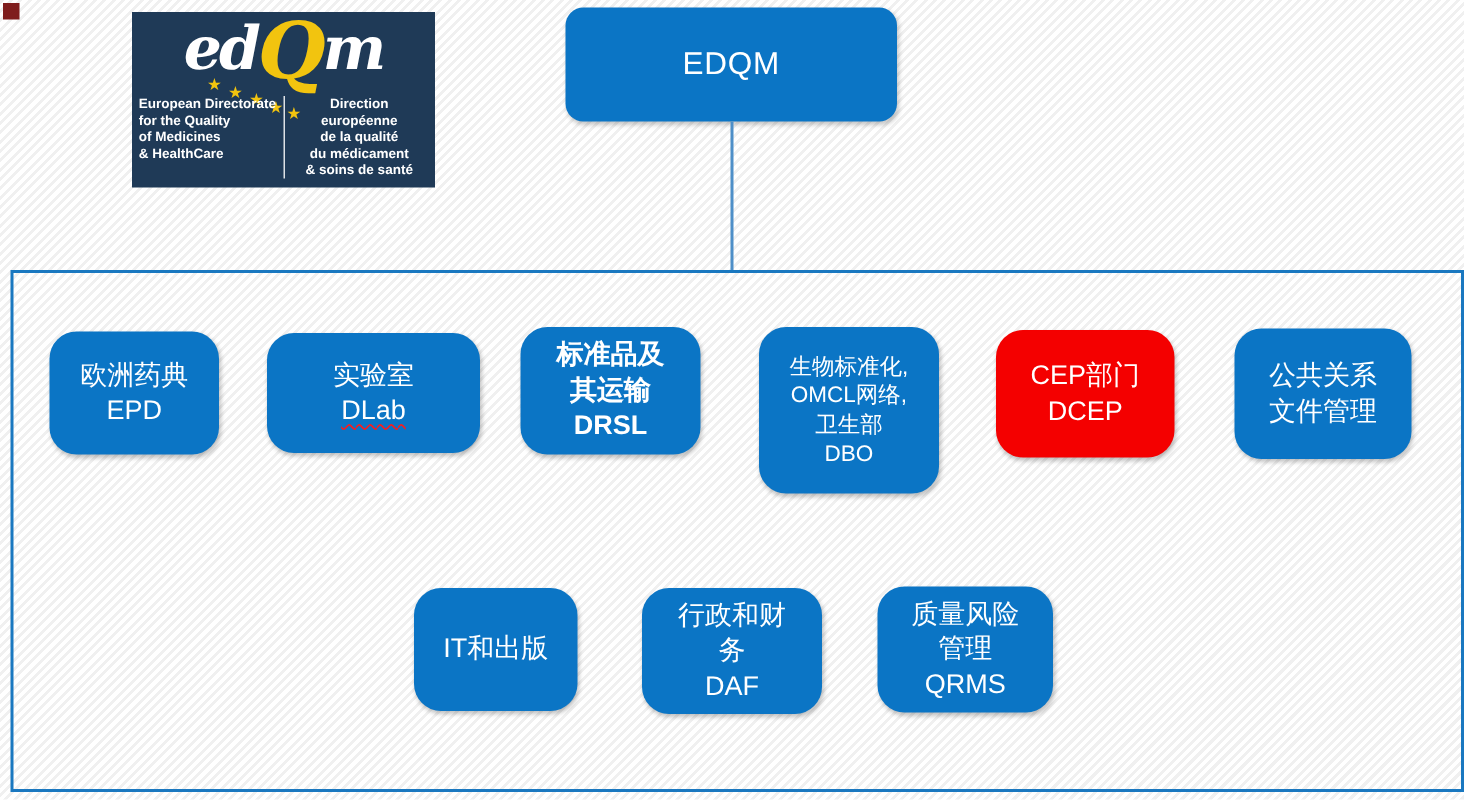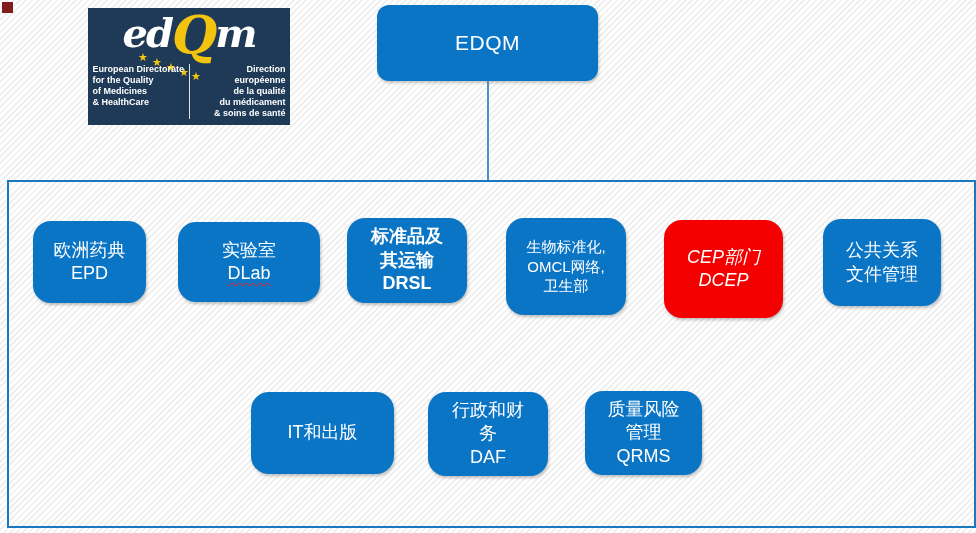--- a/index.html
+++ b/index.html
@@ -16,21 +16,21 @@
   .logo{position:absolute;left:88px;top:8px;width:202px;height:117px;background:#1f3a57;overflow:hidden;}
   .logo-script{position:absolute;left:0;top:-4px;width:100%;text-align:center;
     font-family:"DejaVu Serif","Liberation Serif",serif;font-style:italic;font-weight:bold;color:#ffffff;}
   .logo-script .s-ed{font-size:40px;letter-spacing:-2px;}
   .logo-script .s-q{font-size:52px;color:#f2c40f;letter-spacing:-2px;vertical-align:-6px;}
   .logo-script .s-m{font-size:40px;letter-spacing:-2px;}
   .logo-star{position:absolute;color:#f2c40f;font-size:11px;line-height:11px;}
   .logo-text{position:absolute;left:0;bottom:6px;width:100%;display:flex;justify-content:center;
     color:#ffffff;font-size:9px;font-weight:bold;line-height:11px;}
   .logo-col-en{width:92px;text-align:left;padding-right:4px;}
-  .logo-col-fr{width:92px;text-align:right;padding-left:4px;border-left:1px solid rgba(255,255,255,0.85);}
+  .logo-col-fr{width:92px;text-align:center;padding-left:4px;border-left:1px solid rgba(255,255,255,0.85);}
 
   
   .root-node{position:absolute;left:377px;top:5px;width:221px;height:76px;background:#0b75c5;
     border-radius:12px;display:flex;align-items:center;justify-content:center;
     color:#ffffff;font-size:21px;letter-spacing:0.5px;box-shadow:1px 2px 3px rgba(40,40,40,0.25);}
   .connector{position:absolute;left:487px;top:81px;width:2px;height:99px;background:#4e8fc8;}
   .container-frame{position:absolute;left:7px;top:180px;width:965px;height:344px;
     border:2px solid #1a78c0;background:transparent;}
 
   .node{position:absolute;background:#0b75c5;border-radius:18px;color:#ffffff;
@@ -88,41 +88,42 @@
     <span class="spellcheck">DLab</span>
   </div>
 </div>
 <div class="node" style="left:347px;top:218px;width:120px;height:85px;font-weight:bold;">
   <div class="node-lines">
     <span>标准品及</span>
     <span>其运输</span>
     <span>DRSL</span>
   </div>
 </div>
-<div class="node" style="left:506px;top:218px;width:120px;height:97px;">
+<div class="node" style="left:506px;top:218px;width:120px;height:111px;">
   <div class="node-lines small">
     <span>生物标准化,</span>
     <span>OMCL网络,</span>
     <span>卫生部</span>
+    <span>DBO</span>
   </div>
 </div>
-<div class="node red" style="left:664px;top:220px;width:119px;height:98px;font-style:italic;">
+<div class="node red" style="left:664px;top:220px;width:119px;height:85px;">
   <div class="node-lines">
     <span>CEP部门</span>
     <span>DCEP</span>
   </div>
 </div>
 <div class="node" style="left:823px;top:219px;width:118px;height:87px;">
   <div class="node-lines">
     <span>公共关系</span>
     <span>文件管理</span>
   </div>
 </div>
 
-<div class="node" style="left:251px;top:392px;width:143px;height:82px;">
+<div class="node" style="left:276px;top:392px;width:109px;height:82px;">
   <div class="node-lines">
     <span>IT和出版</span>
   </div>
 </div>
 <div class="node" style="left:428px;top:392px;width:120px;height:84px;">
   <div class="node-lines">
     <span>行政和财</span>
     <span>务</span>
     <span>DAF</span>
   </div>

